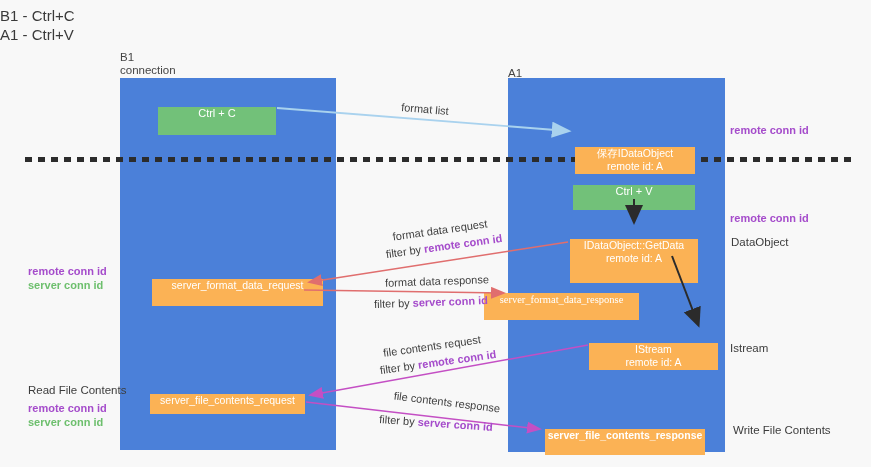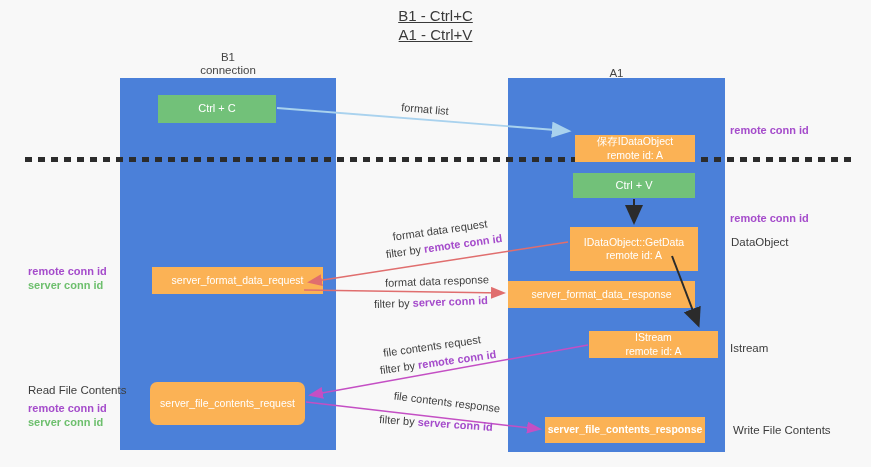--- a/index.html
+++ b/index.html
@@ -1,46 +1,46 @@
 <!DOCTYPE html>
 <html style="--column-blue: #4b80d9; --box-green: #72c179; --box-orange: #fbb255; --arrow-blue: #a9d2ee; --arrow-red: #e06e6e; --arrow-magenta: #c44fc4; --arrow-black: #2b2b2b; --label-purple: #a54ccb; --label-green: #6dbf6d;"><head>
 <meta charset="utf-8">
 <style>
   * { margin:0; padding:0; box-sizing:border-box; }
   html,body { background:#f8f8f8; }
   body { font-family:"Liberation Sans", sans-serif; }
   .canvas { position:relative; width:871px; height:467px; background:#f8f8f8; overflow:hidden; }
 
-  .title { position:absolute; left:0; top:6px; width:871px; text-align:center;
-           font-size:15px; line-height:19px; color:#3a3a3a;text-decoration:underline; }
+  .title { position:absolute; left:0; top:6px; width:871px; text-align:left;
+           font-size:15px; line-height:19px; color:#3a3a3a; }
 
-  .col-header { position:absolute; text-align:center; font-size:11.5px; line-height:13px; color:#454545; }
+  .col-header { position:absolute; text-align:left; font-size:11.5px; line-height:13px; color:#454545; }
   .col-header.left  { left:120px; top:51px; width:216px; }
   .col-header.right { left:508px; top:51px; width:217px;margin-top:16px; }
 
   .lane { position:absolute; background:var(--column-blue); }
   .lane.left  { left:120px; top:78px; width:216px; height:372px; }
   .lane.right { left:508px; top:78px; width:217px; height:374px; }
 
   .dashline { position:absolute; left:25px; top:157px; width:826px; height:5px;
               background:repeating-linear-gradient(to right, #2c2c2c 0 7px, transparent 7px 13px); }
 
-  .box { position:absolute; display:flex; flex-direction:column; align-items:center; justify-content:center;
-         color:#fff; text-align:center; font-size:10.5px; line-height:1.25; white-space:nowrap; z-index:3; }
+  .box { position:absolute; display:flex; flex-direction:column; align-items:center; justify-content:flex-start;
+         color:#fff; text-align:center; font-size:10.5px; line-height:1.25; white-space:nowrap; z-index:3;margin-top:12px; }
   .box.green  { background:var(--box-green); }
   .box.orange { background:var(--box-orange); }
 
   .b-ctrl-c   { left:158px; top:95px;  width:118px; height:28px; font-size:11px; }
   .b-save     { left:575px; top:135px; width:120px; height:27px; }
   .b-ctrl-v   { left:573px; top:173px; width:122px; height:25px; font-size:11px; }
   .b-getdata  { left:570px; top:227px; width:128px; height:44px; }
   .b-freq     { left:152px; top:267px; width:171px; height:27px; }
-  .b-fresp    { left:508px; top:281px; width:187px; height:27px; }
+  .b-fresp    { left:484px; top:281px; width:155px; height:27px;font-family:Liberation Serif, serif; }
   .b-istream  { left:589px; top:331px; width:129px; height:27px; }
-  .b-creq     { left:150px; top:382px; width:155px; height:43px;border-radius:7px; }
+  .b-creq     { left:150px; top:382px; width:155px; height:20px; }
   .b-cresp    { left:545px; top:417px; width:160px; height:26px;font-weight:bold; }
 
   .arrow-label { position:absolute; white-space:nowrap; font-size:11px; color:#3f3f3f;
                  transform-origin:center; z-index:6; }
   .al-center { transform:translate(-50%,-50%); }
   .purple-b { color:var(--label-purple); font-weight:bold; }
   .green-b  { color:var(--label-green);  font-weight:bold; }
 
   .side-label { position:absolute; white-space:nowrap; font-size:11px; z-index:6; }
   .side-label.plain { color:#3c3c3c; font-size:11.5px; }

